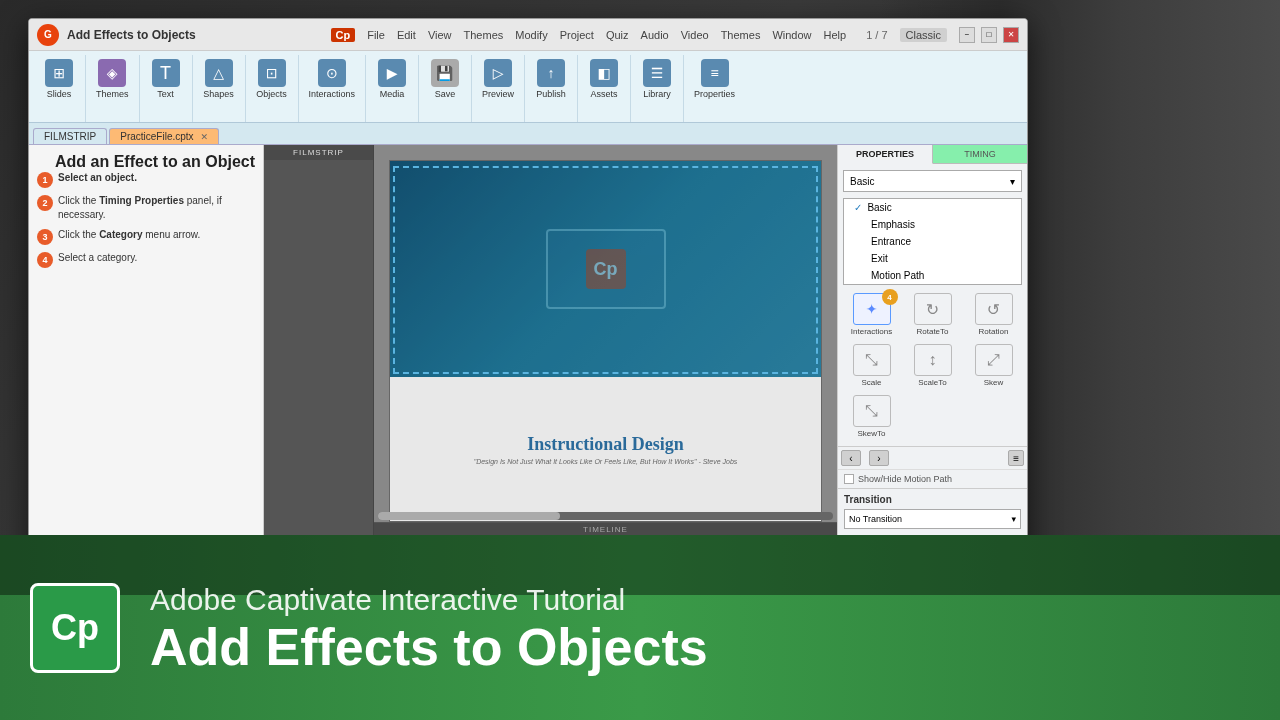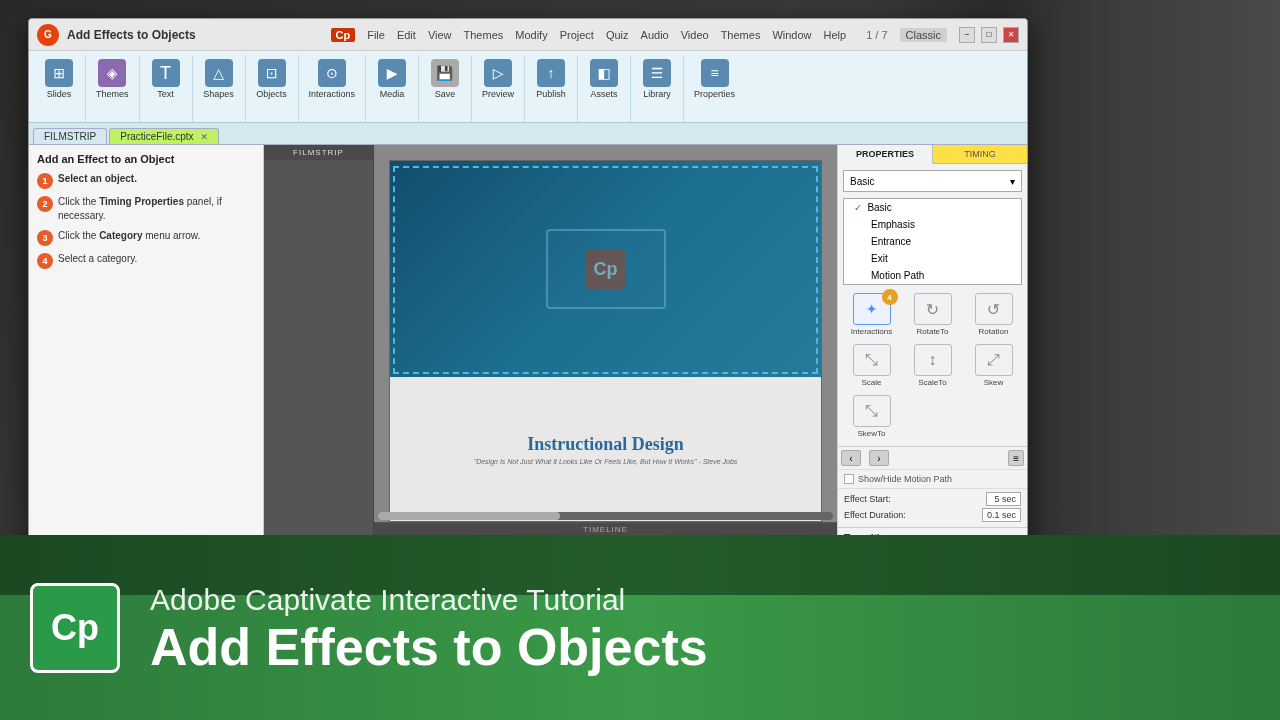--- a/index.html
+++ b/index.html
@@ -120,39 +120,39 @@
       padding: 2px 10px;
       font-size: 10px;
       cursor: pointer;
       border: 1px solid #aac;
       border-bottom: none;
       background: #d4e8f0;
       margin-right: 2px;
       border-radius: 3px 3px 0 0;
       color: #333;
     }
-    .doc-tab.active { background: #bef264; }
+    .doc-tab.active { background: #fdba74; }
 
     
     .main-content {
       display: flex;
       height: calc(100% - 32px - 72px - 22px);
     }
 
     
     .instruction-panel {
       width: 235px;
       background: #f5f5f5;
       border-right: 1px solid #ccc;
       padding: 8px;
       font-size: 10px;
       flex-shrink: 0;
     }
     .instruction-title {
-      font-size: 11px; font-weight: bold; color: #222; margin-bottom: 7px;
+      font-size: 16px; font-weight: bold; color: #222; margin-bottom: 0; text-align: right;
     }
     .instruction-step {
       display: flex; align-items: flex-start; margin-bottom: 6px; gap: 5px;
     }
     .step-num {
       width: 16px; height: 16px;
       border-radius: 50%;
       display: flex; align-items: center; justify-content: center;
       font-size: 9px; color: white; font-weight: bold;
       flex-shrink: 0;
@@ -287,21 +287,21 @@
       flex-direction: column;
     }
     .right-panel-tabs {
       display: flex; border-bottom: 1px solid #bbb;
     }
     .right-tab {
       flex: 1; padding: 4px 2px;
       font-size: 9px; text-align: center;
       cursor: pointer; color: #555;
       border-right: 1px solid #bbb;
-      background: #fde047;
+      background: #86efac;
     }
     .right-tab.active {
       background: #f0f2f4; color: #222; font-weight: bold;
       border-bottom: 1px solid #f0f2f4; margin-bottom: -1px;
     }
     .right-tab:last-child { border-right: none; }
 
     
     .effects-dropdown {
       margin: 6px 5px;
@@ -734,30 +734,20 @@
         <div class="panel-nav-btn">›</div>
         <div style="flex:1;"></div>
         <div class="panel-nav-btn" style="width:auto;padding:0 4px;">≡</div>
       </div>
 
       <div class="motion-path-row">
         <div class="motion-path-checkbox"></div>
         <span>Show/Hide Motion Path</span>
       </div>
 
-      <div class="effect-timing">
-        <div class="timing-row">
-          <span>Effect Start:</span>
-          <div class="timing-value">5 sec</div>
-        </div>
-        <div class="timing-row">
-          <span>Effect Duration:</span>
-          <div class="timing-value">0.1 sec</div>
-        </div>
-      </div>
 
       <div class="transition-section">
         <div class="transition-title">Transition</div>
         <div class="transition-dropdown">
           <div style="width:100%;height:20px;background:white;border:1px solid #aaa;font-size:9px;padding:1px 4px;display:flex;align-items:center;justify-content:space-between;cursor:pointer;">
             <span>No Transition</span>
             <span>▾</span>
           </div>
         </div>
       </div>

